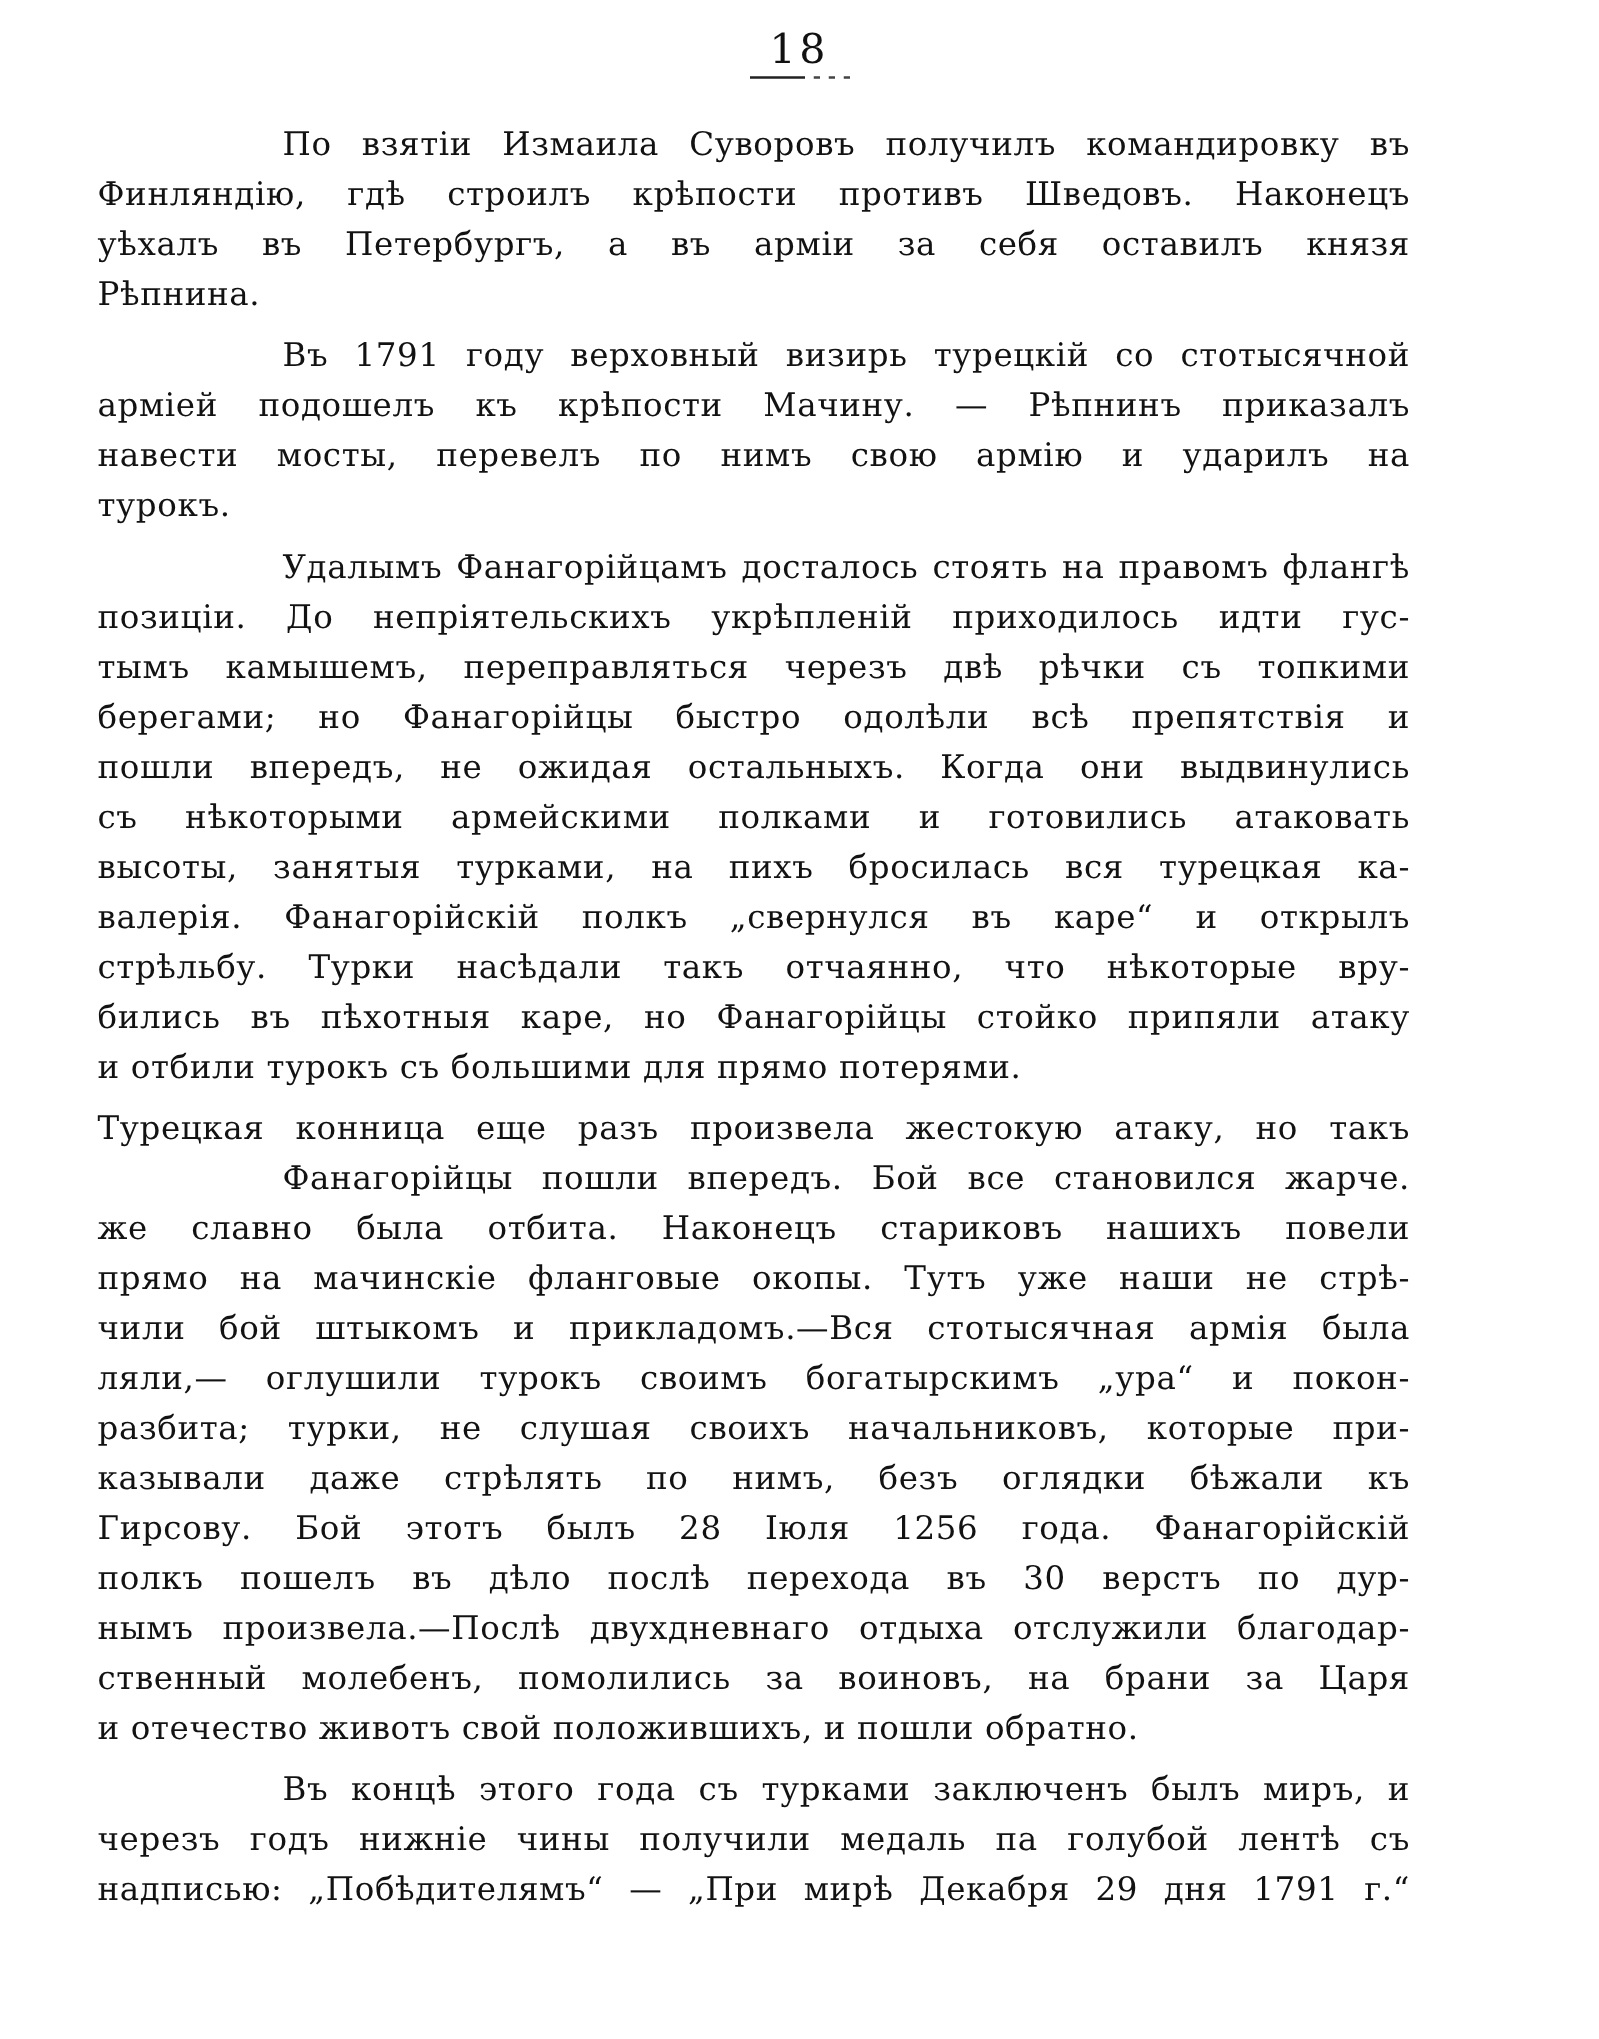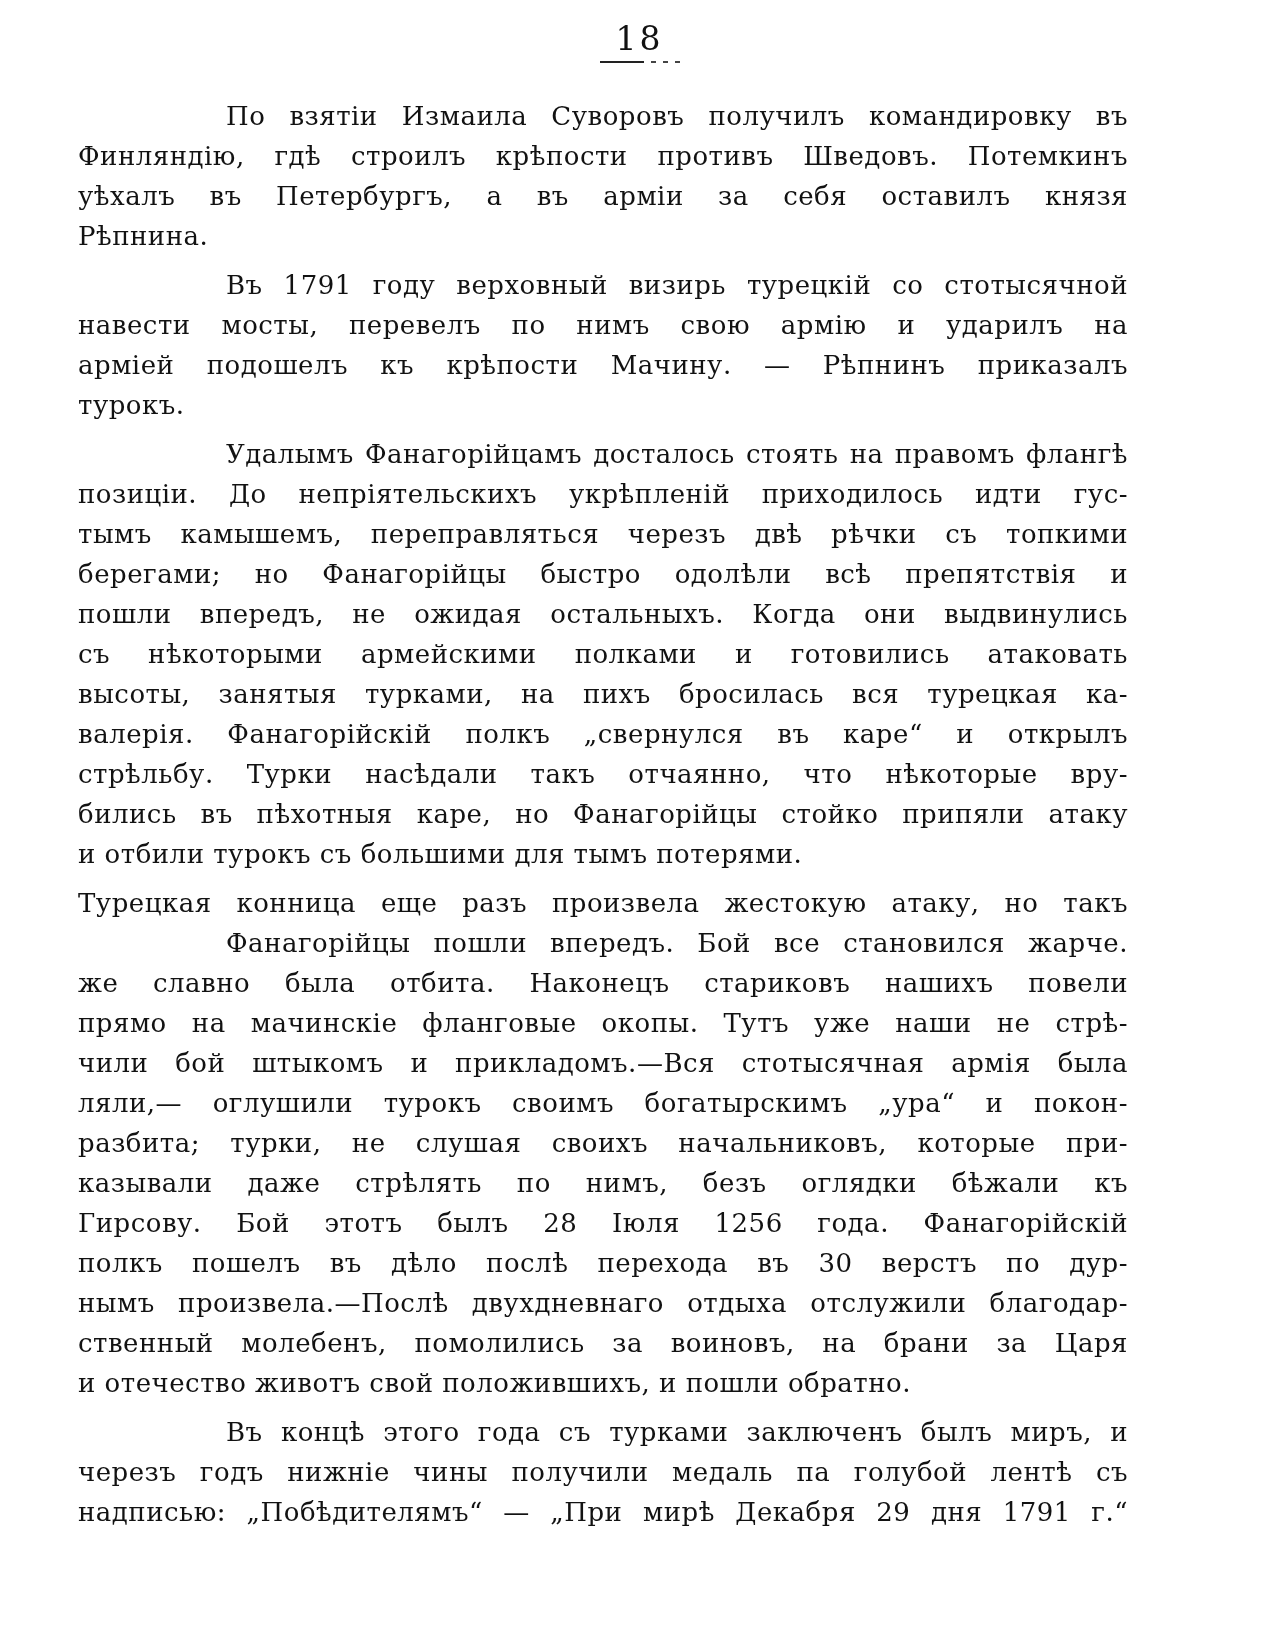--- a/index.html
+++ b/index.html
@@ -91,42 +91,42 @@
       <div class="header-rule"></div>
       <span class="header-dot"></span>
       <span class="header-dot"></span>
       <span class="header-dot"></span>
     </div>
   </div>
 
   <div class="text-column">
       <div class="paragraph">
         <div class="line first">По взятіи Измаила Суворовъ получилъ командировку въ</div>
-        <div class="line">Финляндію, гдѣ строилъ крѣпости противъ Шведовъ. Потемкинъ</div>
+        <div class="line">Финляндію, гдѣ строилъ крѣпости противъ Шведовъ. Наконецъ</div>
         <div class="line">уѣхалъ въ Петербургъ, а въ арміи за себя оставилъ князя</div>
         <div class="line last">Рѣпнина.</div>
       </div>
       <div class="paragraph">
         <div class="line first">Въ 1791 году верховный визирь турецкій со стотысячной</div>
+        <div class="line">арміей подошелъ къ крѣпости Мачину. — Рѣпнинъ приказалъ</div>
         <div class="line">навести мосты, перевелъ по нимъ свою армію и ударилъ на</div>
-        <div class="line">арміей подошелъ къ крѣпости Мачину. — Рѣпнинъ приказалъ</div>
         <div class="line last">турокъ.</div>
       </div>
       <div class="paragraph">
         <div class="line first">Удалымъ Фанагорійцамъ досталось стоять на правомъ флангѣ</div>
         <div class="line">позиціи. До непріятельскихъ укрѣпленій приходилось идти гус-</div>
         <div class="line">тымъ камышемъ, переправляться черезъ двѣ рѣчки съ топкими</div>
         <div class="line">берегами; но Фанагорійцы быстро одолѣли всѣ препятствія и</div>
         <div class="line">пошли впередъ, не ожидая остальныхъ. Когда они выдвинулись</div>
         <div class="line">съ нѣкоторыми армейскими полками и готовились атаковать</div>
         <div class="line">высоты, занятыя турками, на пихъ бросилась вся турецкая ка-</div>
         <div class="line">валерія. Фанагорійскій полкъ „свернулся въ каре“ и открылъ</div>
         <div class="line">стрѣльбу. Турки насѣдали такъ отчаянно, что нѣкоторые вру-</div>
         <div class="line">бились въ пѣхотныя каре, но Фанагорійцы стойко припяли атаку</div>
-        <div class="line last">и отбили турокъ съ большими для тымъ потерями.</div>
+        <div class="line last">и отбили турокъ съ большими для прямо потерями.</div>
       </div>
       <div class="paragraph">
         <div class="line">Турецкая конница еще разъ произвела жестокую атаку, но такъ</div>
         <div class="line first">Фанагорійцы пошли впередъ. Бой все становился жарче.</div>
         <div class="line">же славно была отбита. Наконецъ стариковъ нашихъ повели</div>
         <div class="line">прямо на мачинскіе фланговые окопы. Тутъ уже наши не стрѣ-</div>
         <div class="line">чили бой штыкомъ и прикладомъ.—Вся стотысячная армія была</div>
         <div class="line">ляли,— оглушили турокъ своимъ богатырскимъ „ура“ и покон-</div>
         <div class="line">разбита; турки, не слушая своихъ начальниковъ, которые при-</div>
         <div class="line">казывали даже стрѣлять по нимъ, безъ оглядки бѣжали къ</div>

